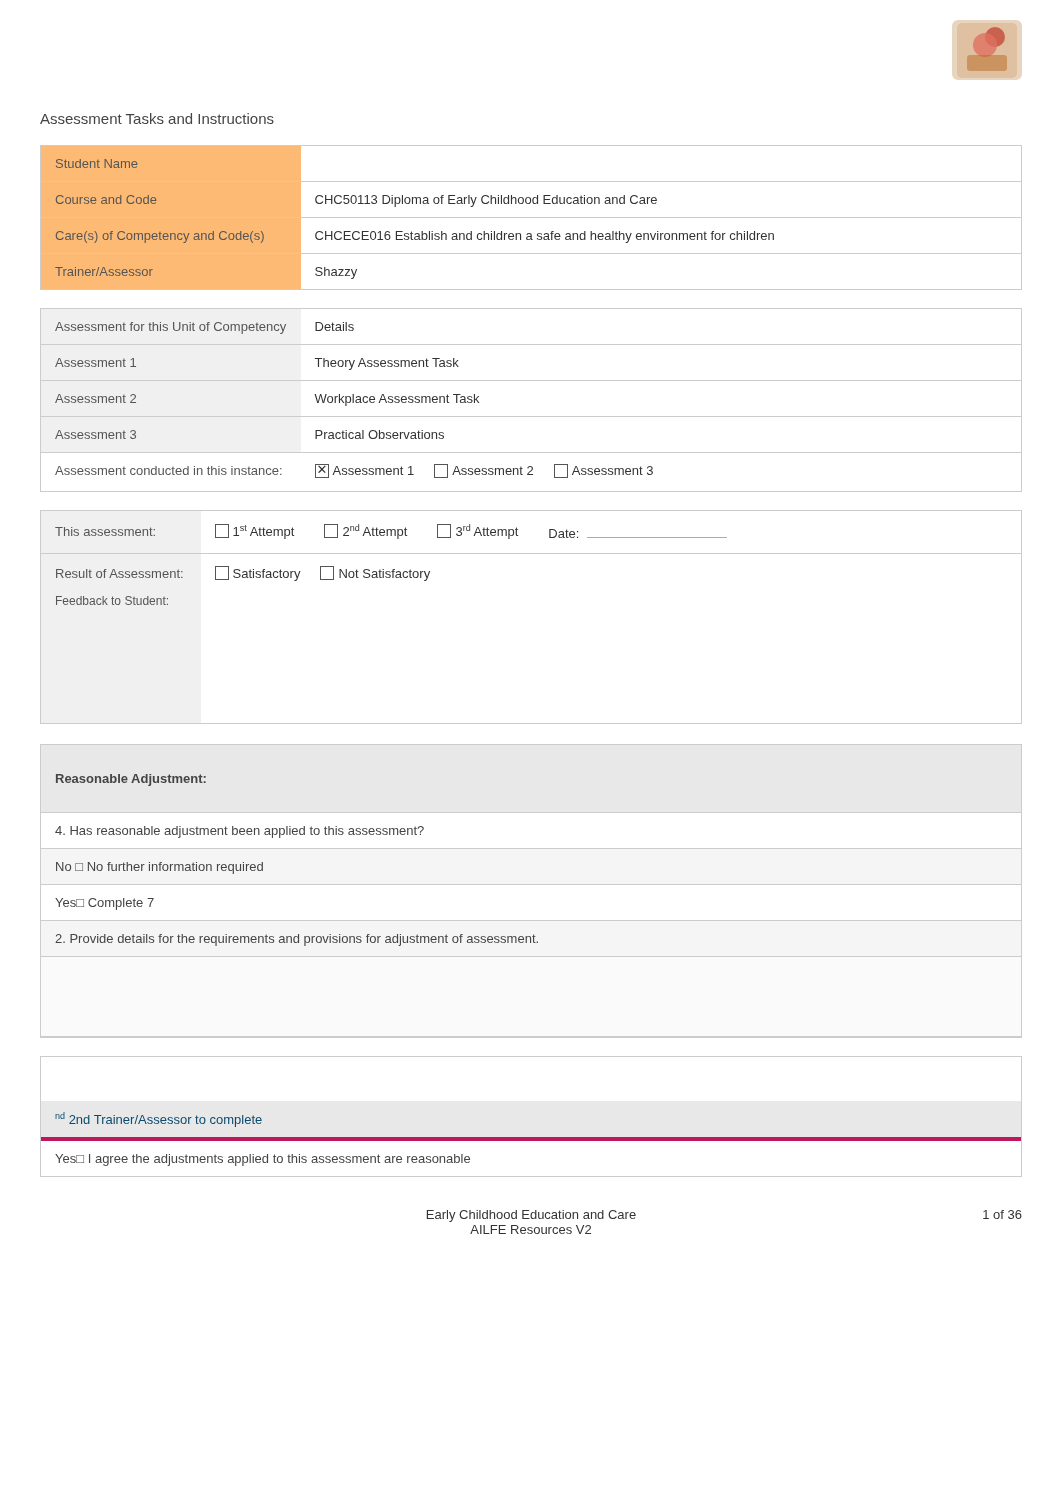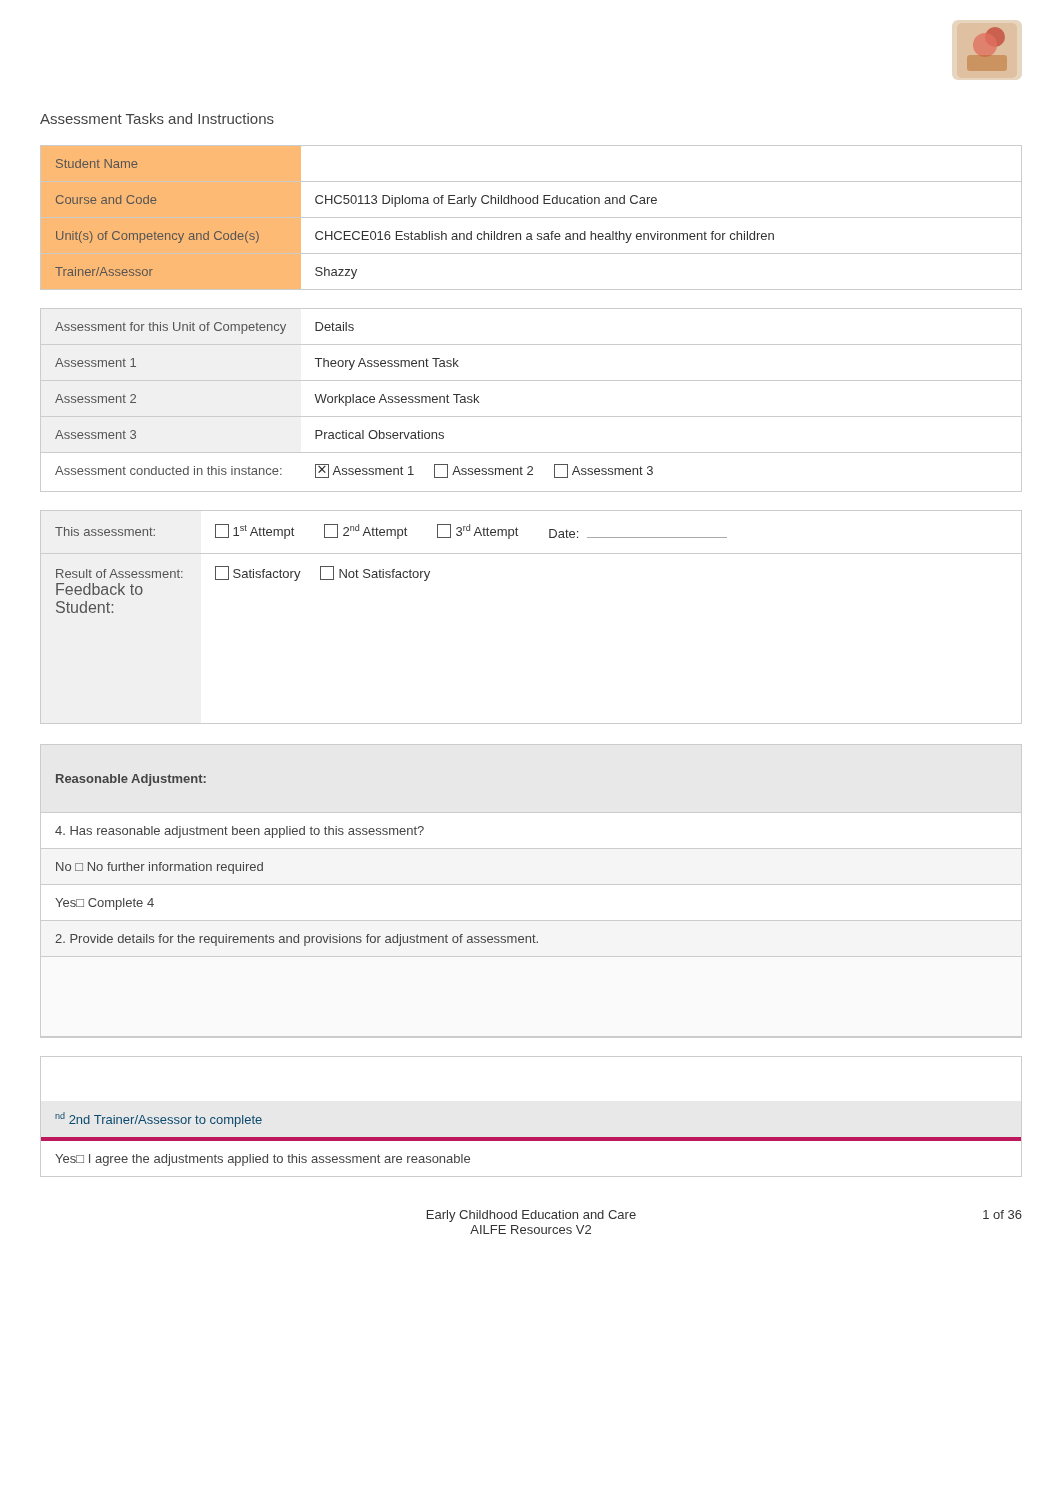--- a/index.html
+++ b/index.html
@@ -236,21 +236,21 @@
   <tbody id="info-tbody">
       <tr>
       <td>Student Name</td>
       <td></td>
     </tr>
       <tr>
       <td>Course and Code</td>
       <td>CHC50113 Diploma of Early Childhood Education and Care</td>
     </tr>
       <tr>
-      <td>Unit(s) of Competency and Code(s)</td>
+      <td>Care(s) of Competency and Code(s)</td>
       <td>CHCECE016 Establish and children a safe and healthy environment for children</td>
     </tr>
       <tr>
       <td>Trainer/Assessor</td>
       <td>Shazzy</td>
     </tr>
     </tbody>
 </table>
 
 <table class="assessment-table">
@@ -300,21 +300,21 @@
             <span class="checkbox"></span>
             <span>2<sup>nd</sup> Attempt</span>
           </span><span class="attempt-label">
             <span class="checkbox"></span>
             <span>3<sup>rd</sup> Attempt</span>
           </span><span>Date:</span><span class="date-field"></span></td>
     </tr>
     <tr>
       <td style="background:#f0f0f0; color:#555; vertical-align:top;">
         <div>Result of Assessment:</div>
-        <div style="margin-top:0; font-size:16px;">Feedback to Student:</div>
+        <div style="margin-top:13px; font-size:12px;">Feedback to Student:</div>
       </td>
       <td>
         <div style="display:flex; align-items:center; margin-bottom:10px;">
           <span class="checkbox-label">
             <span class="checkbox"></span>
             <span>Satisfactory</span>
           </span>
           <span class="checkbox-label">
             <span class="checkbox"></span>
             <span>Not Satisfactory</span>
@@ -325,21 +325,21 @@
     </tr>
   </tbody>
 </table>
 
 <div style="margin-top:20px;"></div>
 
 <div class="section-box">
   <div class="section-header">Reasonable Adjustment:</div>
   <div class="section-row">4.   Has reasonable adjustment been applied to this assessment?</div>
   <div class="section-row section-row-gray">No □  No further information required</div>
-  <div class="section-row">Yes□  Complete 4</div>
+  <div class="section-row">Yes□  Complete 7</div>
   <div class="section-row section-row-gray">2.   Provide details for the requirements and provisions for adjustment of assessment.</div>
   <div class="section-empty"></div>
 </div>
 
 <div class="second-trainer-box">
   <div class="second-trainer-header"><sup>nd</sup> 2nd Trainer/Assessor to complete</div>
   <div class="second-trainer-row">Yes□  I agree the adjustments applied to this assessment are reasonable</div>
 </div>
 
 <div style="position:relative; margin-top:30px;">

